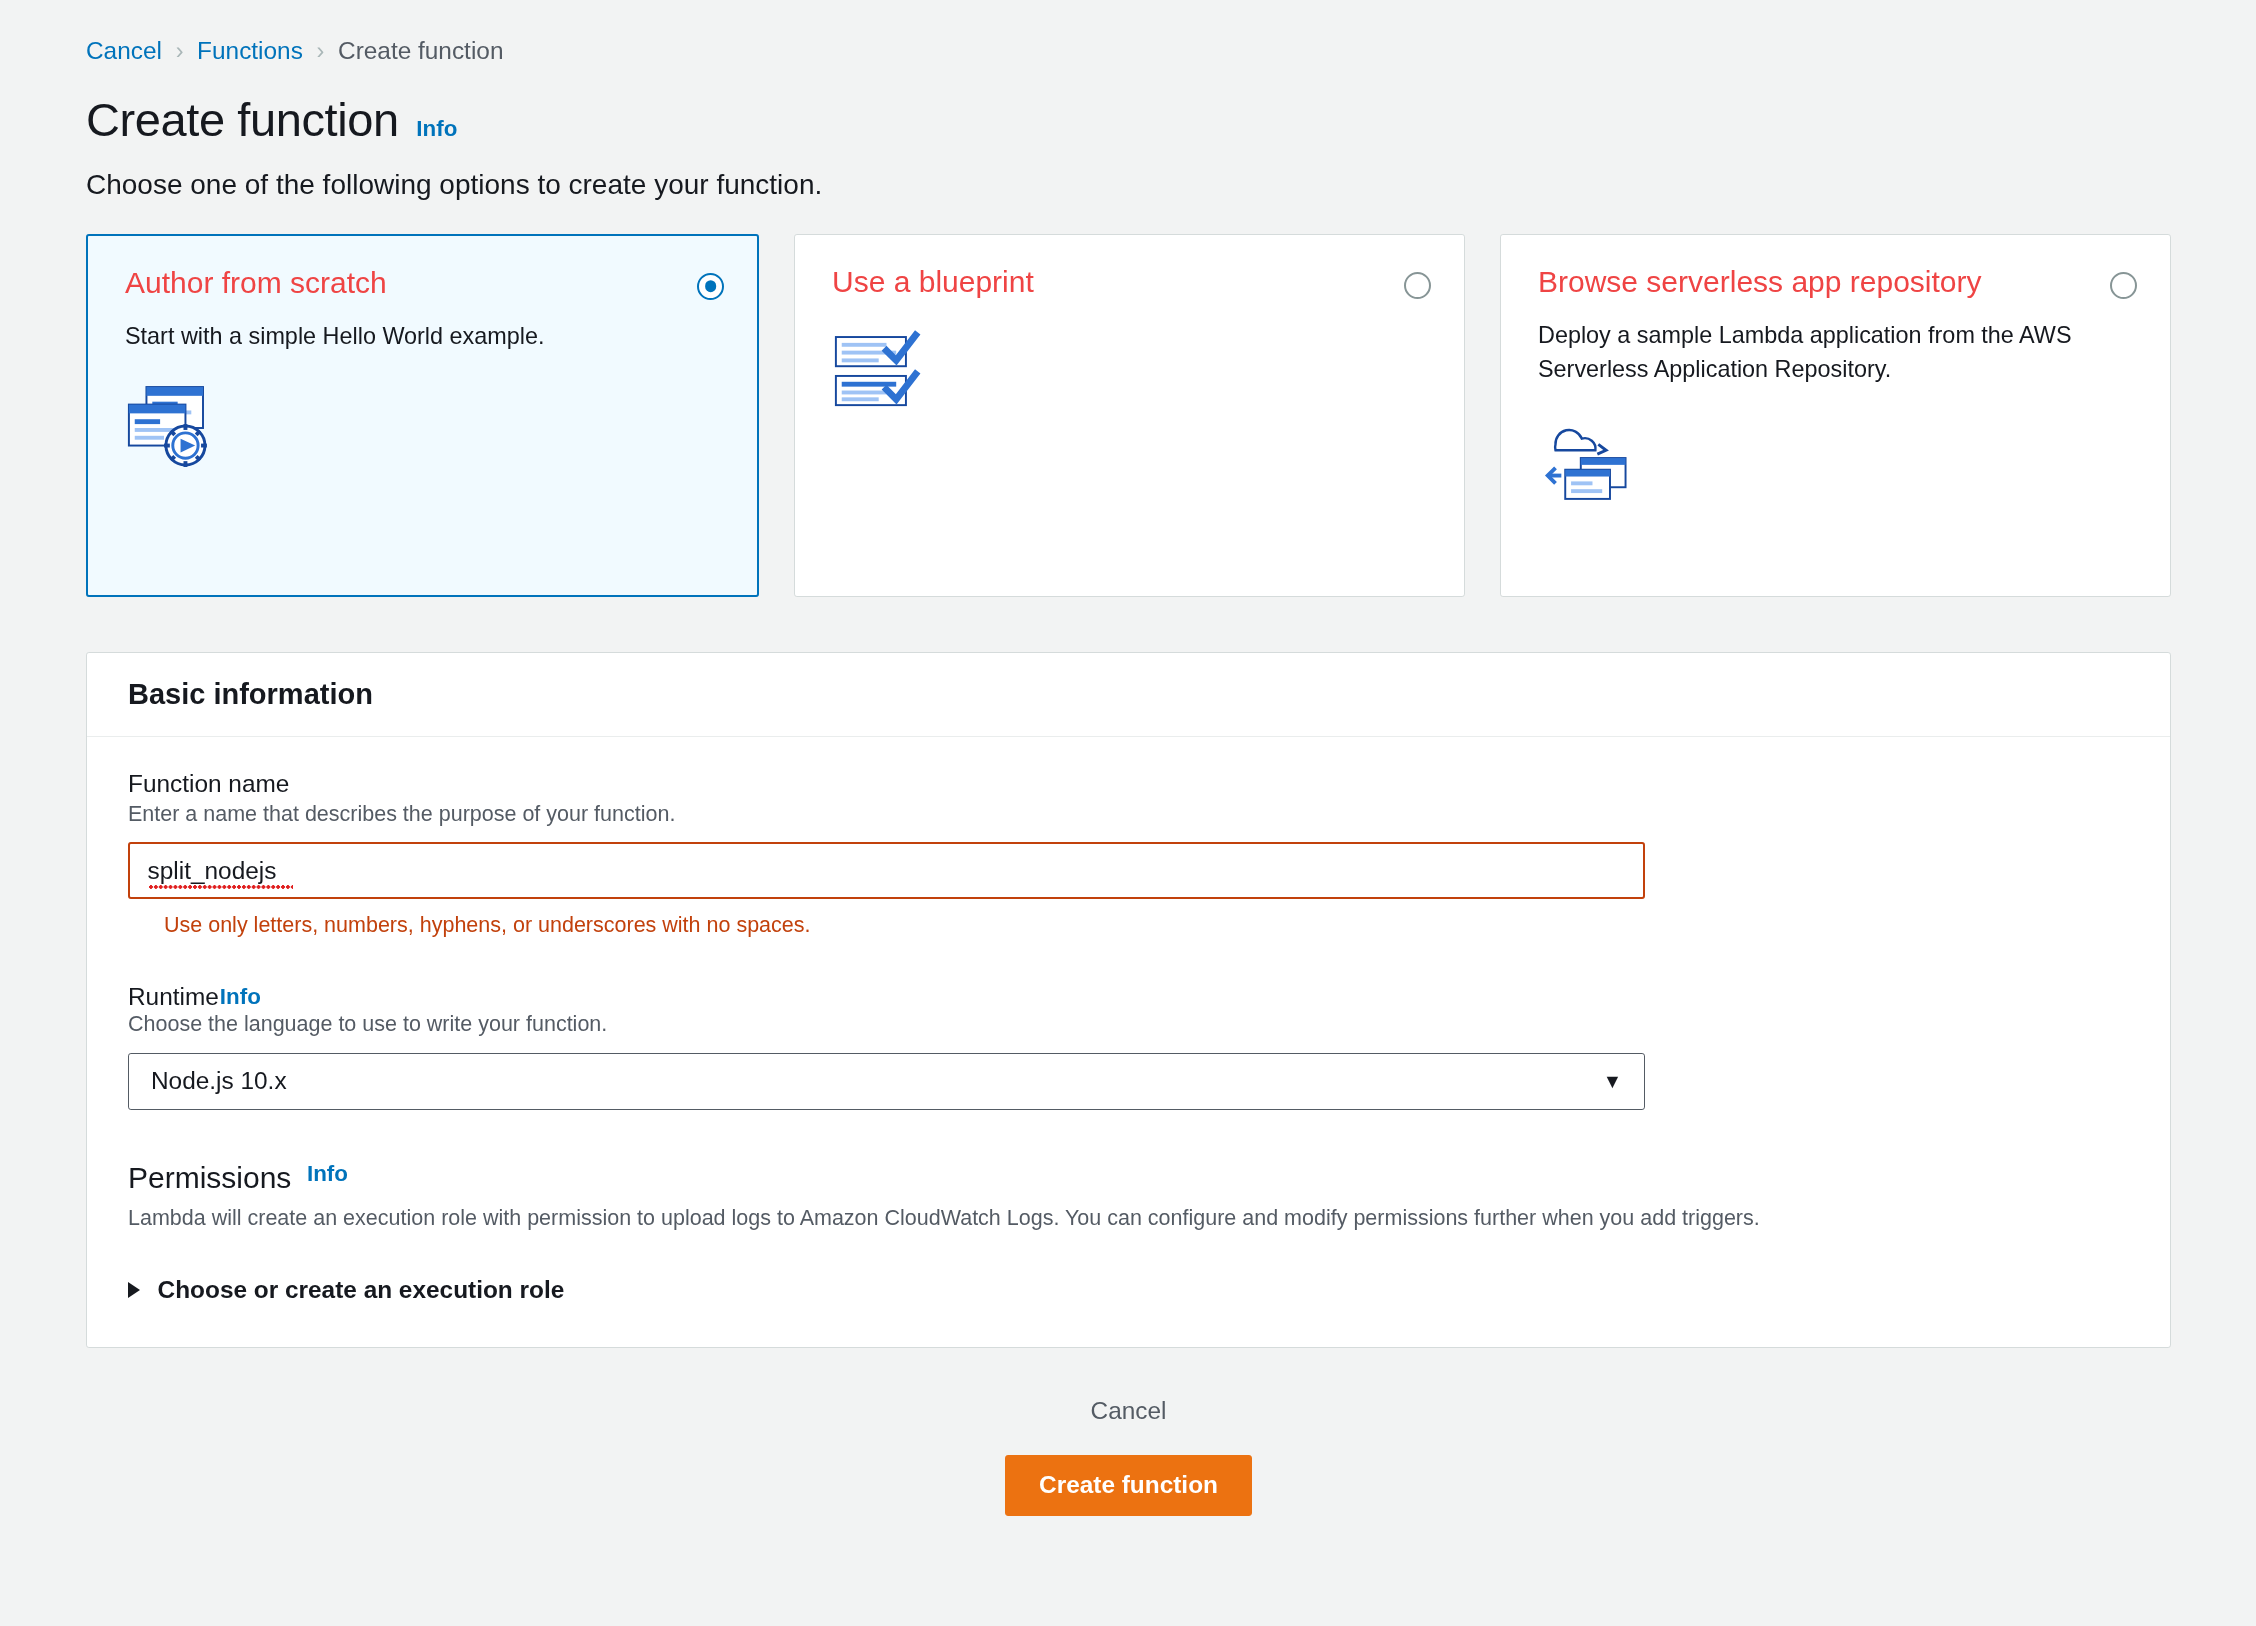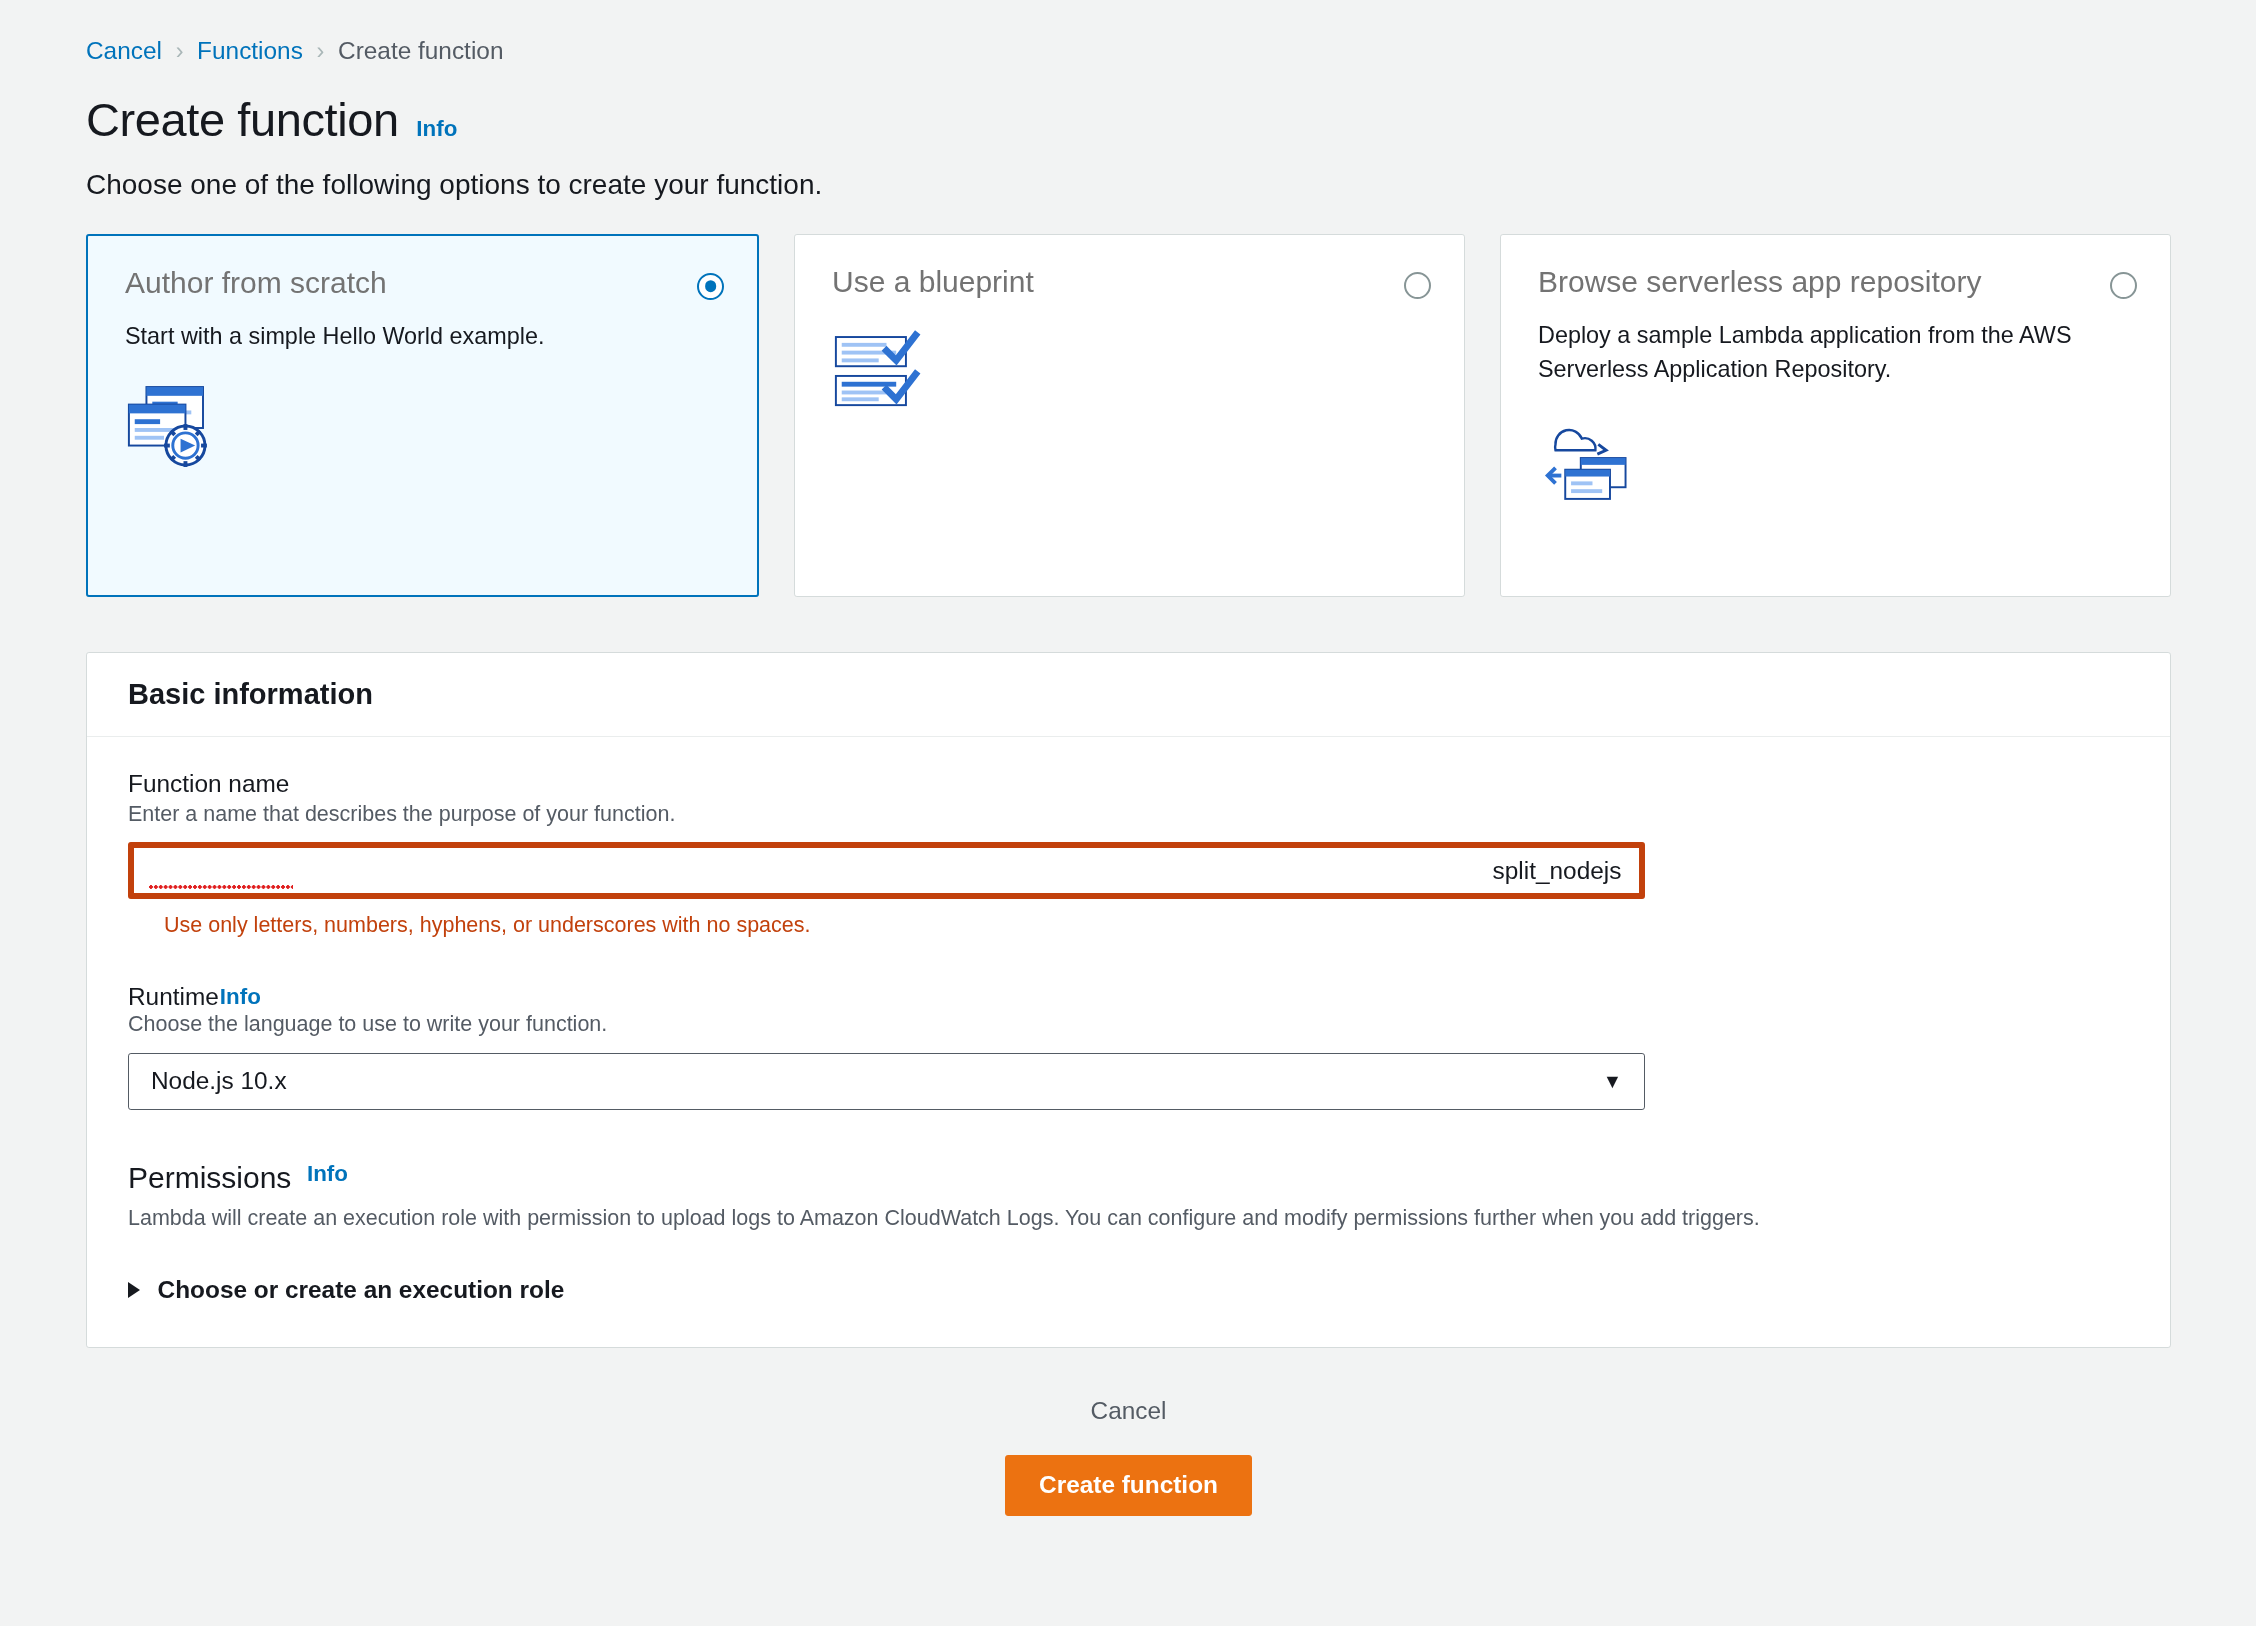--- a/index.html
+++ b/index.html
@@ -90,21 +90,21 @@
   }
   .card-head {
     display: flex;
     align-items: flex-start;
     justify-content: space-between;
     gap: 17.6px;
   }
   .card-title {
     font-size: 30px;
     font-weight: 400;
-    color: #737373;
+    color: #ef4444;
     line-height: 1.2;
   }
   .radio {
     width: 27px;
     height: 27px;
     border-radius: 50%;
     border: 2px solid #879596;
     background: #fff;
     flex: 0 0 auto;
     margin-top: 7.8px;
@@ -174,29 +174,28 @@
   }
   .field-hint {
     font-size: 21.5px;
     color: #c2410c;
     margin-top: 13.7px;
     margin-left: 36px;
   }
   .text-input {
     width: 1517px;
     height: 57px;
-    border: 6px solid #c2410c;
+    border: 2px solid #c2410c;
     border-radius: 2.9px;
     background: #fff;
     font-size: 24.4px;
     font-family: "Liberation Sans", sans-serif;
     color: #16191f;
     padding: 0 17.6px;
     outline: none;
-    text-align: right;
   }
   .input-wrap { position: relative; display: inline-block; }
   .spell-underline {
     position: absolute;
     left: 20.5px;
     bottom: 10.7px;
     width: 144px;
     height: 3.9px;
     pointer-events: none;
     background-image: radial-gradient(circle at 2px 2px, #e02020 1.6px, transparent 1.8px);

